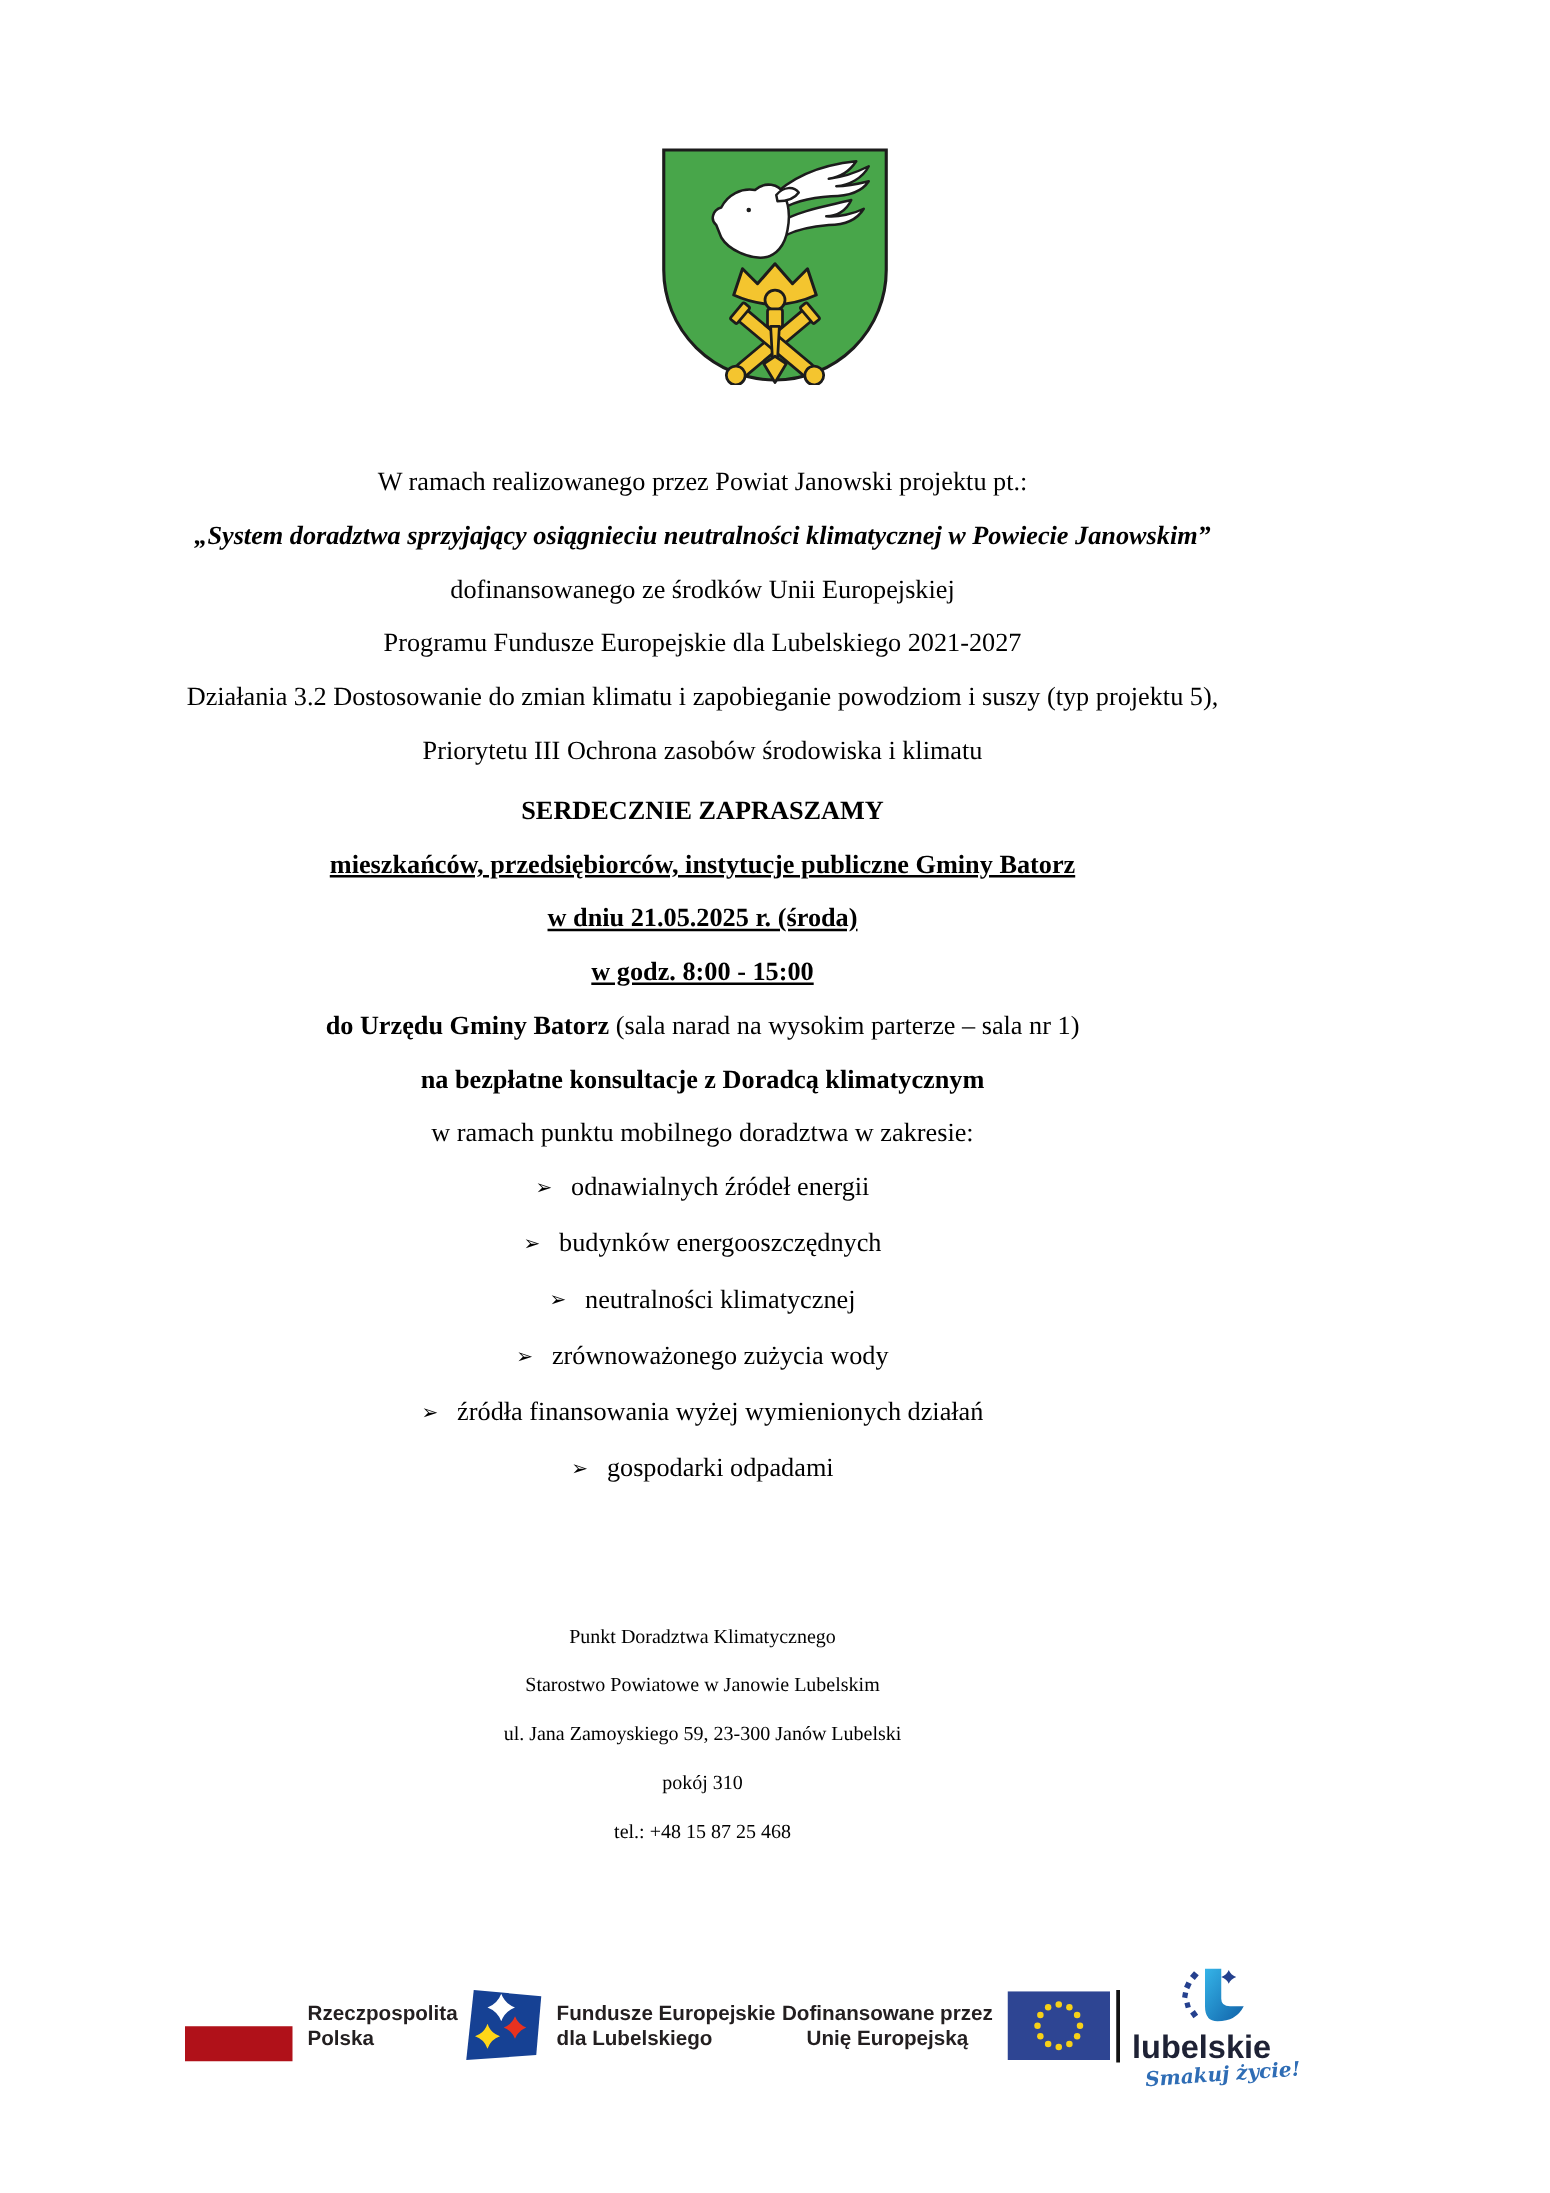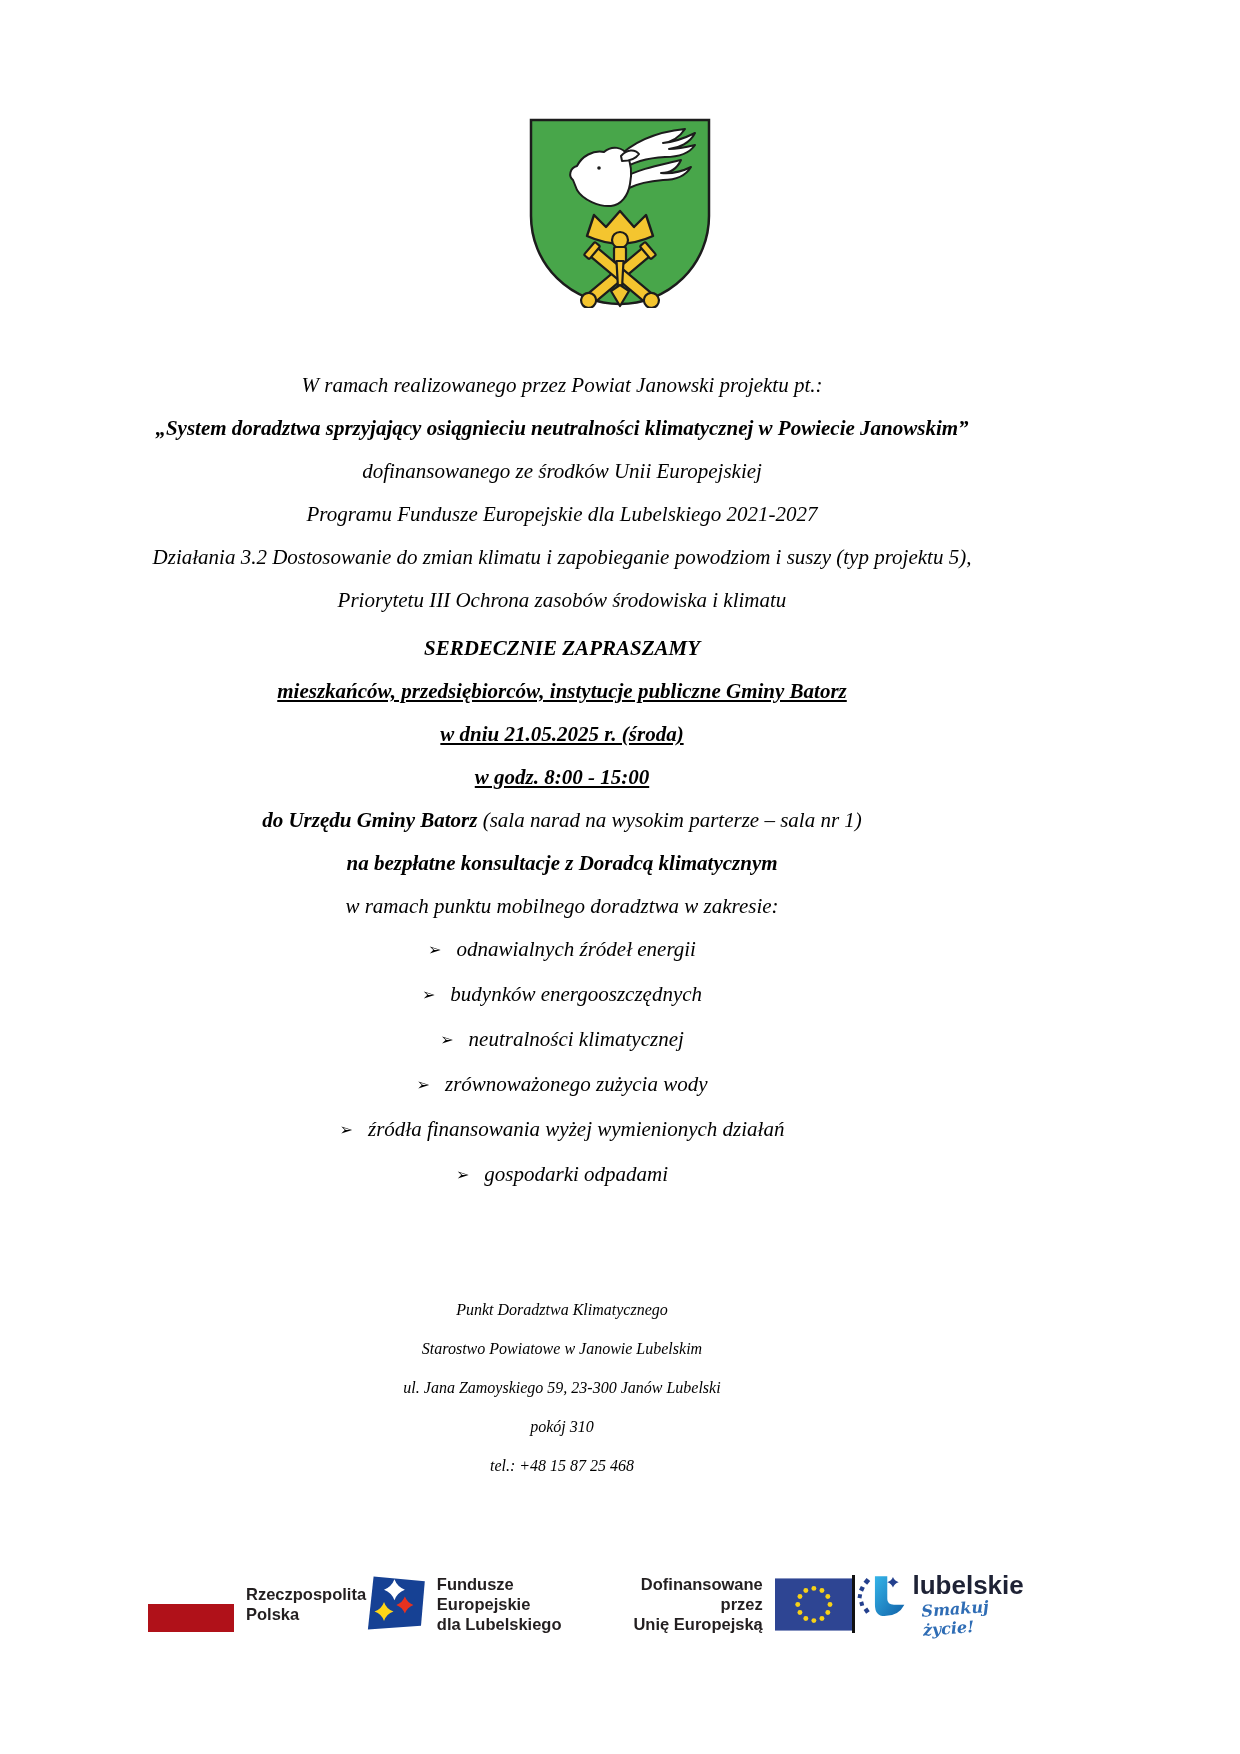--- a/index.html
+++ b/index.html
@@ -14,21 +14,21 @@
     overflow:hidden;
   }
   
   .crest-wrap { padding-top:116px; display:flex; justify-content:center; }
   .crest-wrap svg { display:block; }
   
   .content {
     padding:66px 130px 0 14px;
     text-align:center;
   }
-  .content p { font-size:21px; line-height:22px; margin-bottom:21px;font-style:italic; }
+  .content p { font-size:21px; line-height:22px; margin-bottom:21px; }
   .bi { font-weight:bold; font-style:italic; }
   .b  { font-weight:bold; }
   .bu { font-weight:bold; text-decoration:underline; }
   .heading-gap { margin-top:26px !important; }
   
   .bullet .arrow {
     font-family:"DejaVu Sans",sans-serif;
     font-size:16px;
     margin-right:15px;
     position:relative; top:-1px;
@@ -41,28 +41,28 @@
     position:absolute;
     top:1572px; left:148px; right:200px;
     display:flex; align-items:center; justify-content:space-between;
   }
   .logo { display:flex; align-items:center; }
   .logo-text {
     font-family:"Liberation Sans","DejaVu Sans",sans-serif;
     font-size:16.5px; line-height:20px; font-weight:bold; color:#231f20;
   }
   .logo-text span { display:block; }
-  .logo-text.right { text-align:right; }
+  .logo-text.right { text-align:center; }
   .eu-funds .logo-text { margin-left:10px; }
   .poland-flag { width:86px; height:56px; margin-right:12px; }
   .poland-flag .white { height:28px; background:#ffffff; }
   .poland-flag .red   { height:28px; background:#b01119; }
   .eu-block svg { margin-left:12px; }
   .v-sep { width:3px; height:58px; background:#111; }
-  .lub { display:flex; align-items:flex-start; }
+  .lub { display:flex; align-items:center;flex-direction:column; }
   .lub-txt { margin-left:4px; }
   .lub-name {
     font-family:"Liberation Sans","DejaVu Sans",sans-serif;
     font-weight:bold; font-size:26px; line-height:26px; color:#1e2235;
   }
   .lub-tag {
     font-family:"DejaVu Serif",serif;
     font-style:italic; font-weight:bold;
     font-size:16px; color:#2f6db5;
     transform:rotate(-4deg);

